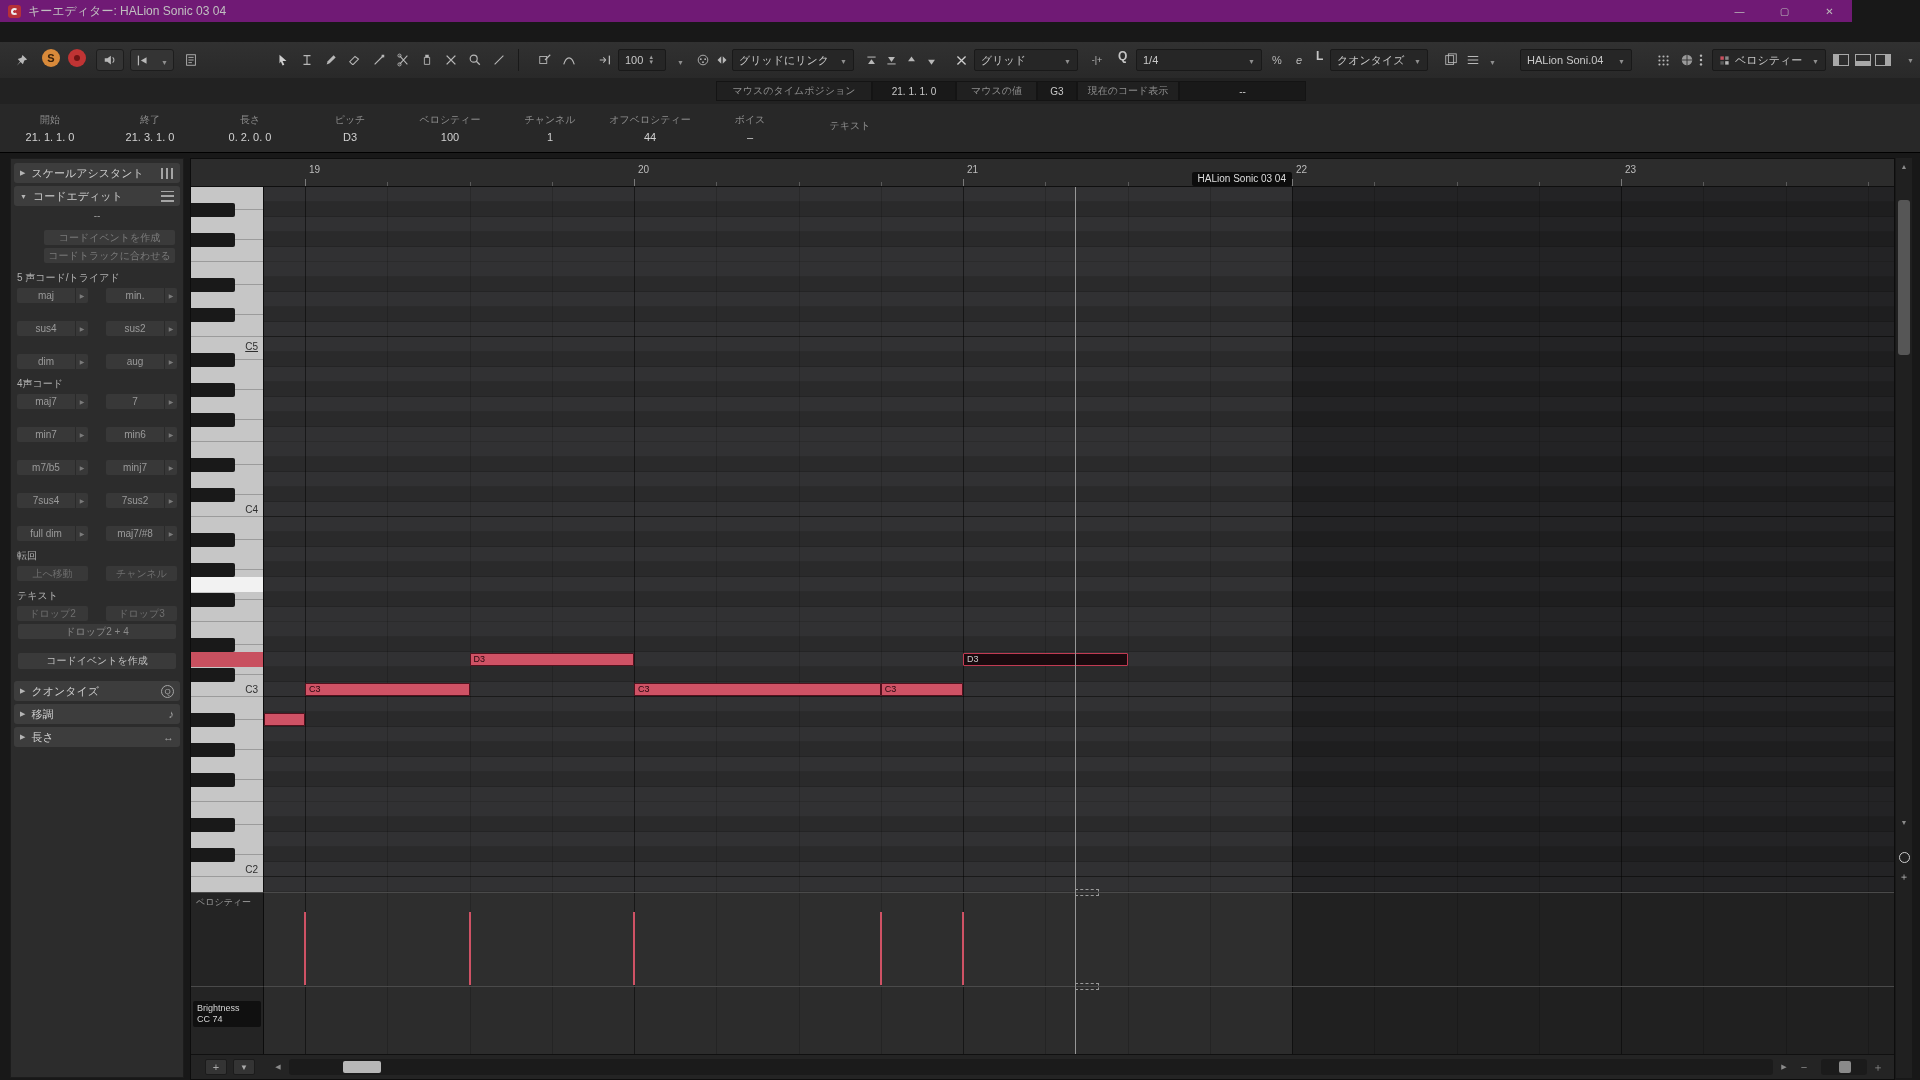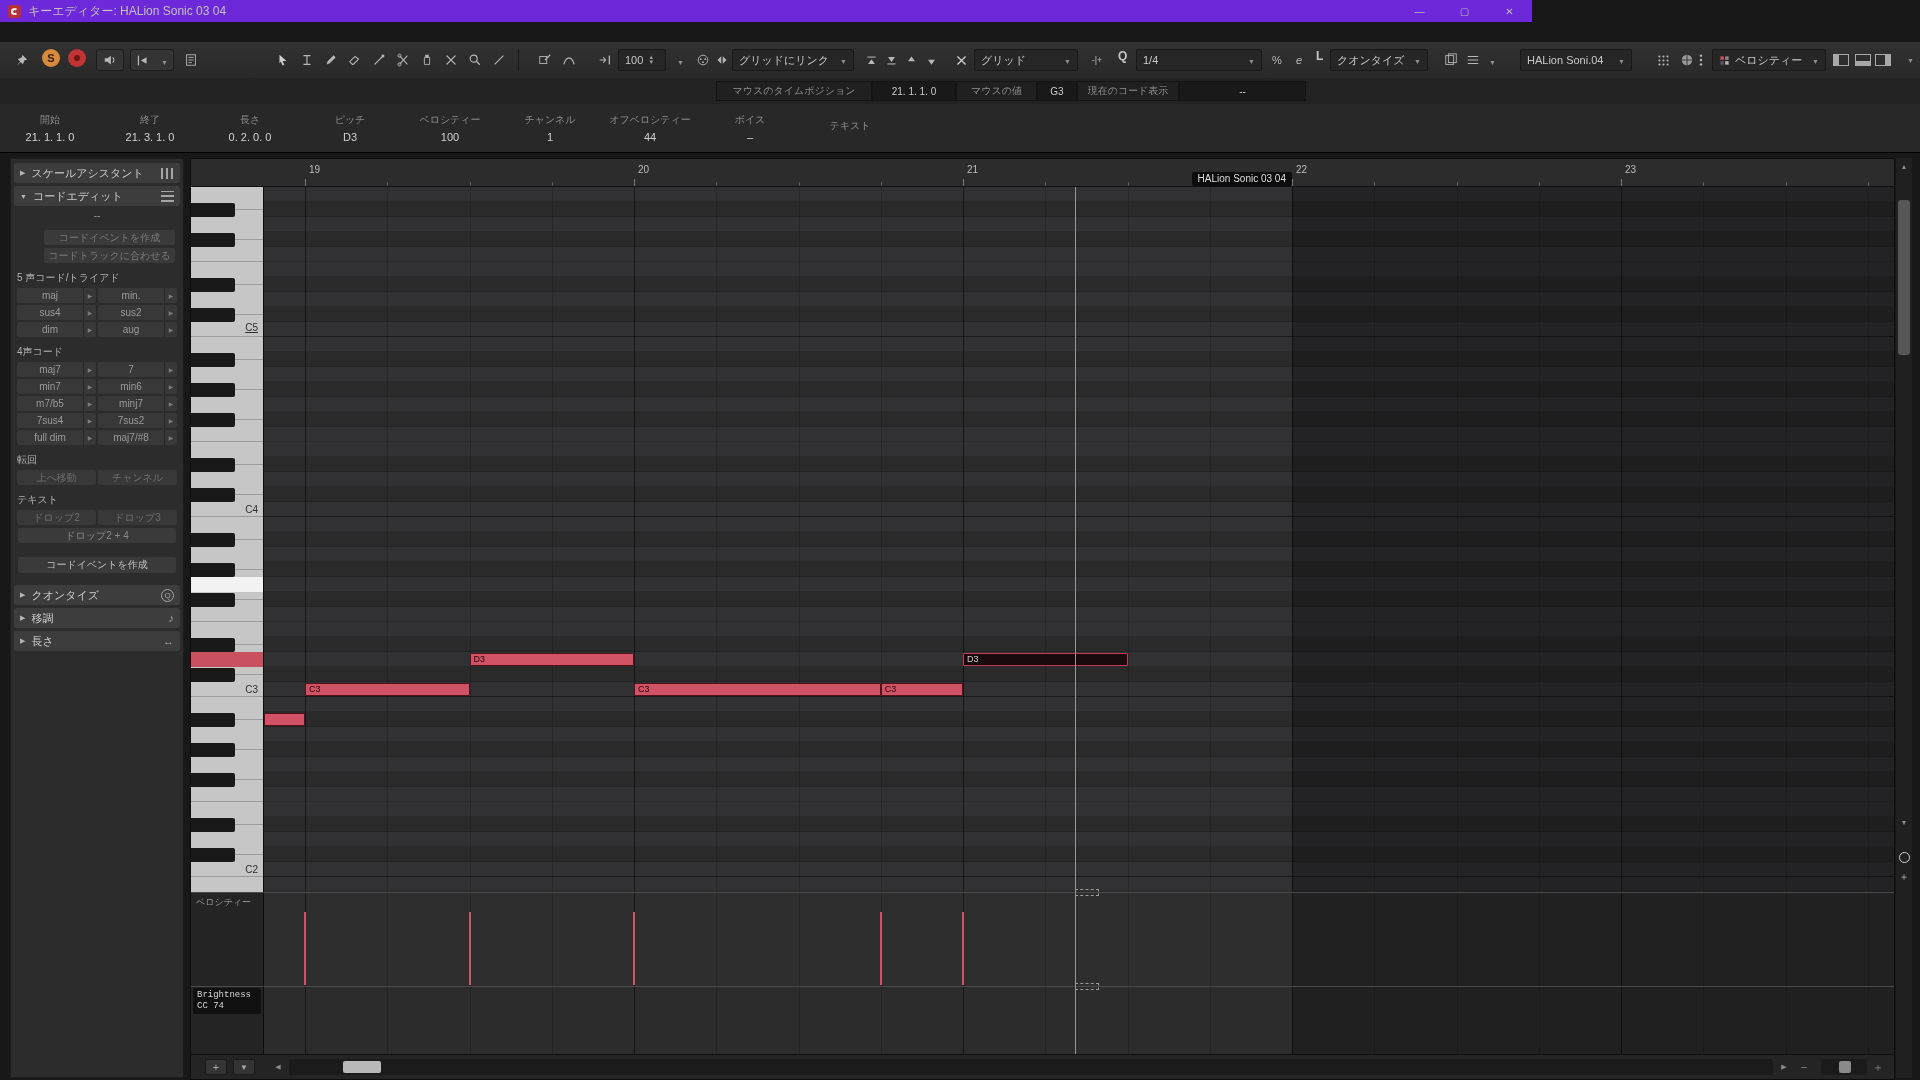--- a/index.html
+++ b/index.html
@@ -1,20 +1,20 @@
 <!DOCTYPE html>
 <html><head>
 <meta charset="utf-8">
 <style>
   html,body{margin:0;padding:0;background:#000;}
   body{font-family:"Liberation Sans","DejaVu Sans",sans-serif;-webkit-font-smoothing:antialiased;}
   #app{position:relative;width:1920px;height:1080px;background:#181818;overflow:hidden;color:#ccc;}
 
   
-  #titlebar{position:absolute;left:0;top:0;width:1532px;height:22px;background:#6d28d9;display:flex;align-items:center;}
+  #titlebar{position:absolute;left:0;top:0;width:1852px;height:22px;background:#701a75;display:flex;align-items:center;}
   #app-icon{width:13px;height:13px;border-radius:3px;background:#b63038;margin:0 7px 0 8px;position:relative;}
   #app-icon::after{content:"";position:absolute;left:3px;top:3px;width:7px;height:7px;border:2px solid #eee;border-right-color:transparent;border-radius:50%;box-sizing:border-box;}
   #win-title{font-size:12px;color:#c0c0c0;}
   #win-controls{margin-left:auto;display:flex;height:22px;}
   .winbtn{width:45px;height:22px;display:flex;align-items:center;justify-content:center;font-size:10px;color:#bbb;}
 
   
   #menubar{position:absolute;left:0;top:22px;width:1920px;height:20px;background:#1e1e1e;display:flex;align-items:center;padding-left:10px;box-sizing:border-box;border-bottom:1px solid #101010;}
   .menu-item{font-size:12px;color:#c8c8c8;padding:0 11px;}
 
@@ -61,21 +61,21 @@
   .insp-icon{margin-left:auto;width:13px;height:11px;}
   .ic-vbars{background:repeating-linear-gradient(90deg,#a5a5a5 0 2px,transparent 2px 5px);}
   .ic-hbars{background:repeating-linear-gradient(0deg,#a5a5a5 0 2px,transparent 2px 5px);}
   .ic-q{width:13px;height:13px;border:1.5px solid #a5a5a5;border-radius:50%;box-sizing:border-box;color:#a5a5a5;font-size:8px;display:flex;align-items:center;justify-content:center;}
   .ic-txt{font-size:11px;color:#a5a5a5;width:auto;height:auto;line-height:11px;}
   #current-chord{height:16px;text-align:center;font-size:10px;color:#9a9a9a;margin:4px 0 4px;}
   .insp-btn{height:15px;background:#3a3a3a;border-radius:2px;font-size:10px;display:flex;align-items:center;justify-content:center;margin:3px 5px 0 30px;color:#c0c0c0;}
   .insp-btn.dim{color:#7a7a7a;}
   .insp-btn.full{margin:3px 4px 0 4px;}
   .insp-label{font-size:10px;color:#b2b2b2;margin:8px 3px 3px;}
-  .chord-grid{display:grid;grid-template-columns:1fr 1fr;gap:2px;margin:0 3px;}
+  .chord-grid{display:grid;grid-template-columns:1fr 1fr;gap:18px;margin:0 3px;}
   .chord-btn{height:15px;background:#383838;border-radius:2px;display:flex;align-items:stretch;overflow:hidden;}
   .cb-label{flex:1;display:flex;align-items:center;justify-content:center;font-size:10px;color:#9a9a9a;}
   .cb-arrow{width:12px;border-left:1px solid #2a2a2a;display:flex;align-items:center;justify-content:center;}
   .cb-arrow::after{content:"▶";font-size:6px;color:#7a7a7a;}
   .chord-btn.dim .cb-label{color:#6f6f6f;}
 
   
   #editor{position:absolute;left:190px;top:158px;width:1703px;height:920px;background:#262626;border:1px solid #0d0d0d;box-sizing:content-box;}
   #ruler{position:absolute;left:0;top:0;width:1703px;height:28px;background:#2c2c2c;border-bottom:1px solid #0f0f0f;box-sizing:border-box;}
   .rnum{position:absolute;top:5px;font-size:10px;color:#bdbdbd;}
@@ -96,21 +96,21 @@
   .mline{position:absolute;top:0;width:1px;background:rgba(0,0,0,0.5);}
   .bline{position:absolute;top:0;width:1px;background:rgba(0,0,0,0.16);}
   .dimov{position:absolute;top:0;background:rgba(0,0,0,0.27);}
   .note{position:absolute;height:13px;background:#cf5265;border:1px solid #55101d;box-sizing:border-box;border-radius:1px;font-size:9px;line-height:11px;color:#26070d;padding-left:3px;overflow:hidden;white-space:nowrap;}
   .note.sel{background:#190a0e;border-color:#c23a52;color:#c9c9c9;}
   #vel-gutter{position:absolute;left:0;top:733px;width:73px;height:94px;background:#242424;border-right:1px solid #0c0c0c;border-top:1px solid #4a4a4a;box-sizing:border-box;}
   #vel-gutter .lane-label{font-size:9px;color:#9a9a9a;padding:3px 0 0 5px;}
   #vel-lane{position:absolute;left:73px;top:733px;width:1630px;height:94px;background:#2e2e2e;border-top:1px solid #4a4a4a;box-sizing:border-box;overflow:hidden;}
   .vbar{position:absolute;bottom:1px;width:2px;background:#cf5265;}
   #cc-gutter{position:absolute;left:0;top:827px;width:73px;height:68px;background:#242424;border-right:1px solid #0c0c0c;border-top:1px solid #4a4a4a;box-sizing:border-box;}
-  #cc-box{margin:1px 2px;background:#101010;border-radius:2px;padding:2px 4px;font-size:9px;color:#d5d5d5;line-height:11px;font-family:Liberation Mono, monospace;}
+  #cc-box{margin:14px 2px;background:#101010;border-radius:2px;padding:2px 4px;font-size:9px;color:#d5d5d5;line-height:11px;}
   #cc-lane{position:absolute;left:73px;top:827px;width:1630px;height:68px;background:#2c2c2c;border-top:1px solid #4a4a4a;box-sizing:border-box;overflow:hidden;}
   #playhead{position:absolute;left:885px;top:28px;width:1px;height:867px;background:#979797;z-index:5;}
   .lane-handle{position:absolute;width:24px;height:7px;border:1px dashed #9a9a9a;box-sizing:border-box;z-index:6;}
 
   
   #bottombar{position:absolute;left:0;top:895px;width:1703px;height:25px;background:#242424;border-top:1px solid #101010;box-sizing:border-box;}
   #bottombar>*{position:absolute;top:4px;}
   .bb-btn{width:22px;height:16px;background:#343434;border:1px solid #1b1b1b;border-radius:2px;box-sizing:border-box;display:flex;align-items:center;justify-content:center;font-size:8px;color:#aaa;}
   .bb-arrow{width:14px;height:16px;display:flex;align-items:center;justify-content:center;font-size:7px;color:#8a8a8a;}
   #h-track{left:98px;width:1484px;height:16px;background:#1b1b1b;border-radius:3px;}
@@ -644,21 +644,21 @@
         <div class="bkey" style="top: 585.5px;"></div>
         <div class="wksep half" style="top: 592px;"></div>
         <div class="wksep" style="top: 614px;"></div>
         <div class="bkey" style="top: 630.5px;"></div>
         <div class="wksep half" style="top: 637px;"></div>
         <div class="bkey" style="top: 660.5px;"></div>
         <div class="wksep half" style="top: 667px;"></div>
         <div class="wksep" style="top: 689px;"></div>
         <div class="keyhl" style="top: 465px; background: rgb(200, 80, 95);"></div>
         <div class="keyhl" style="top: 390px; background: rgb(242, 242, 242);"></div>
-        <div class="octlbl" style="top: 133px; text-decoration: underline;">C5</div>
+        <div class="octlbl" style="top: 152px; text-decoration: underline;">C5</div>
         <div class="octlbl" style="top: 315px;">C4</div>
         <div class="octlbl" style="top: 495px;">C3</div>
         <div class="octlbl" style="top: 675px;">C2</div>
       </div>
     <div id="grid">
         <div class="grow w" style="top: 0px;"></div>
         <div class="grow b" style="top: 15px;"></div>
         <div class="grow w" style="top: 30px;"></div>
         <div class="grow b" style="top: 45px;"></div>
         <div class="grow w" style="top: 60px;"></div>

